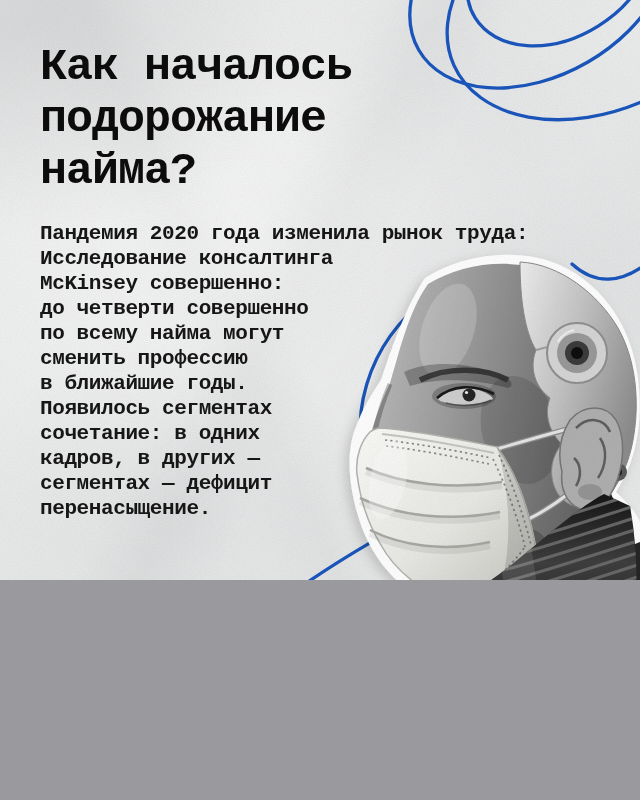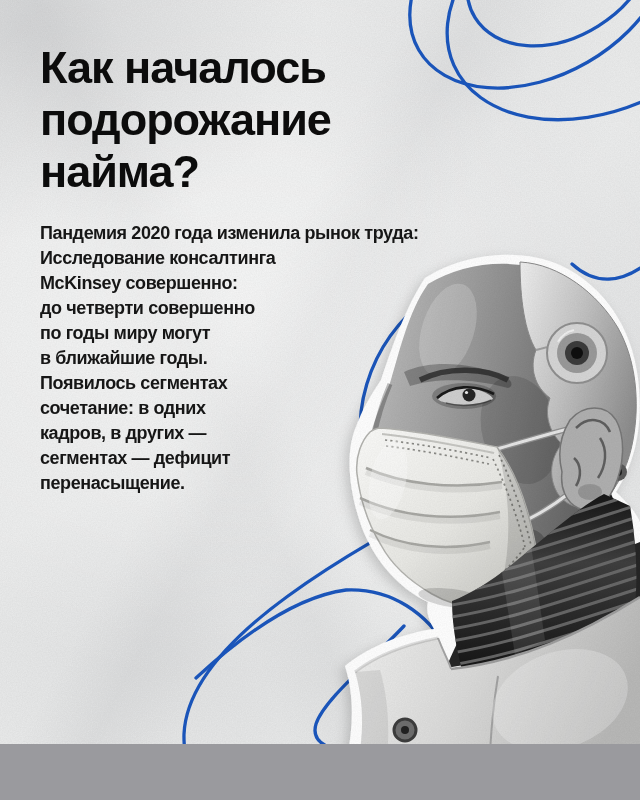--- a/index.html
+++ b/index.html
@@ -1,19 +1,19 @@
 <!DOCTYPE html>
 <html lang="ru"><head>
 <meta charset="utf-8">
 <style>
   html,body{margin:0;padding:0;background:#9a9a9e;}
   .canvas{
-    position:relative;width:640px;height:744px;overflow:hidden;
+    position:relative;width:640px;height:580px;overflow:hidden;
     background:#ec4899;
-    font-family:Liberation Sans, sans-serif;
+    font-family:Liberation Mono, monospace;
   }
   .paper{
     position:absolute;inset:0;z-index:0;
     background:
       radial-gradient(500px 360px at 88% 50%, rgba(150,152,158,.13), transparent 70%),
       radial-gradient(420px 300px at 4% 4%, rgba(125,127,133,.18), transparent 70%),
       radial-gradient(340px 240px at 28% 88%, rgba(140,142,148,.10), transparent 70%),
       radial-gradient(240px 200px at 70% 10%, rgba(160,162,168,.10), transparent 75%),
       radial-gradient(700px 520px at 38% 40%, rgba(255,255,255,.55), transparent 75%),
       linear-gradient(118deg, transparent 40%, rgba(90,92,98,.06) 47%, transparent 55%),
@@ -25,21 +25,21 @@
   .figure{z-index:2;}
   .grain{position:absolute;inset:0;z-index:4;opacity:.055;pointer-events:none;}
   .title{
     position:absolute;z-index:3;left:40px;top:42px;
     font-size:45px;font-weight:bold;line-height:52px;letter-spacing:-1px;
     color:#0d0d0d;
   }
   .title div{white-space:nowrap;}
   .article{
     position:absolute;z-index:3;left:40px;top:221px;
-    font-size:18px;font-weight:bold;line-height:25px;letter-spacing:-0.4px;
+    font-size:21px;font-weight:bold;line-height:25px;letter-spacing:-0.4px;
     color:#171717;
   }
   .article div{white-space:nowrap;}
 </style>
 </head>
 <body>
 
 <div class="canvas">
 
   <div class="paper"></div>
@@ -284,21 +284,22 @@
     <div>Как началось</div>
     <div>подорожание</div>
     <div>найма?</div>
   </h1>
 
   <div class="article">
     <div>Пандемия 2020 года изменила рынок труда:</div>
     <div>Исследование консалтинга</div>
     <div>McKinsey совершенно:</div>
     <div>до четверти совершенно</div>
-    <div>по годы миру могут</div>
+    <div>по всему найма могут</div>
+    <div>сменить профессию</div>
     <div>в ближайшие годы.</div>
     <div>Появилось сегментах</div>
     <div>сочетание: в одних</div>
     <div>кадров, в других —</div>
     <div>сегментах — дефицит</div>
     <div>перенасыщение.</div>
   </div>
 
   <svg class="grain" viewBox="0 0 640 800" preserveAspectRatio="none" aria-hidden="true">
     <filter id="grainF">

